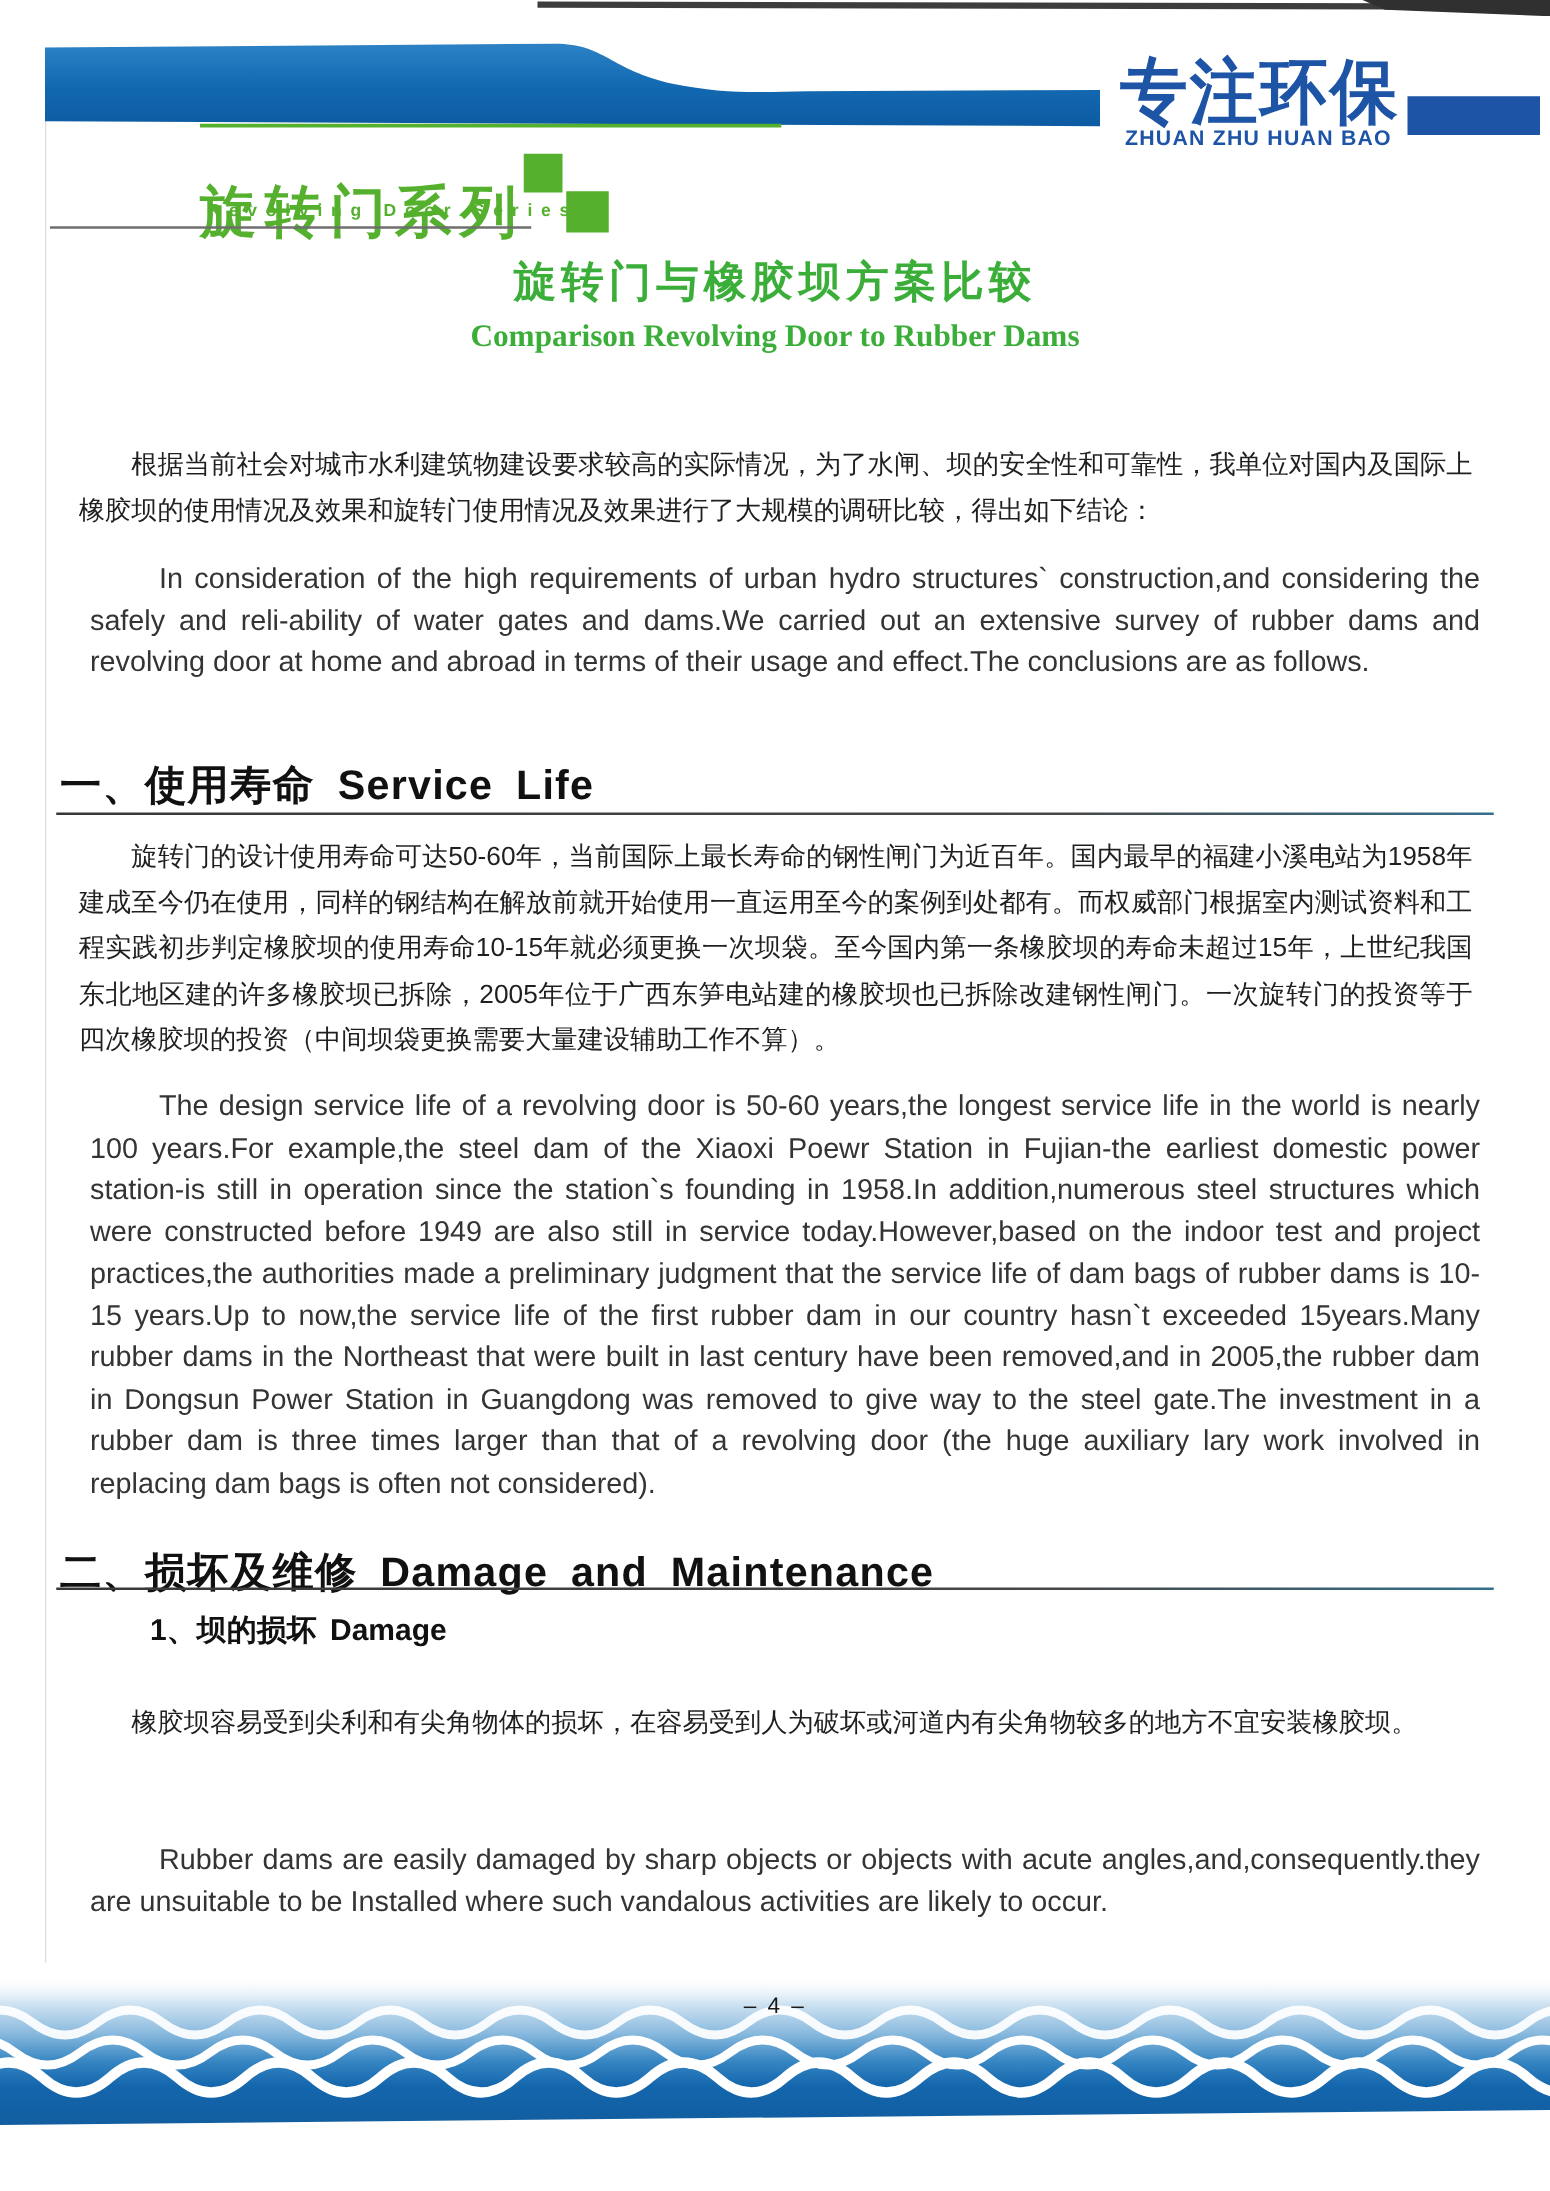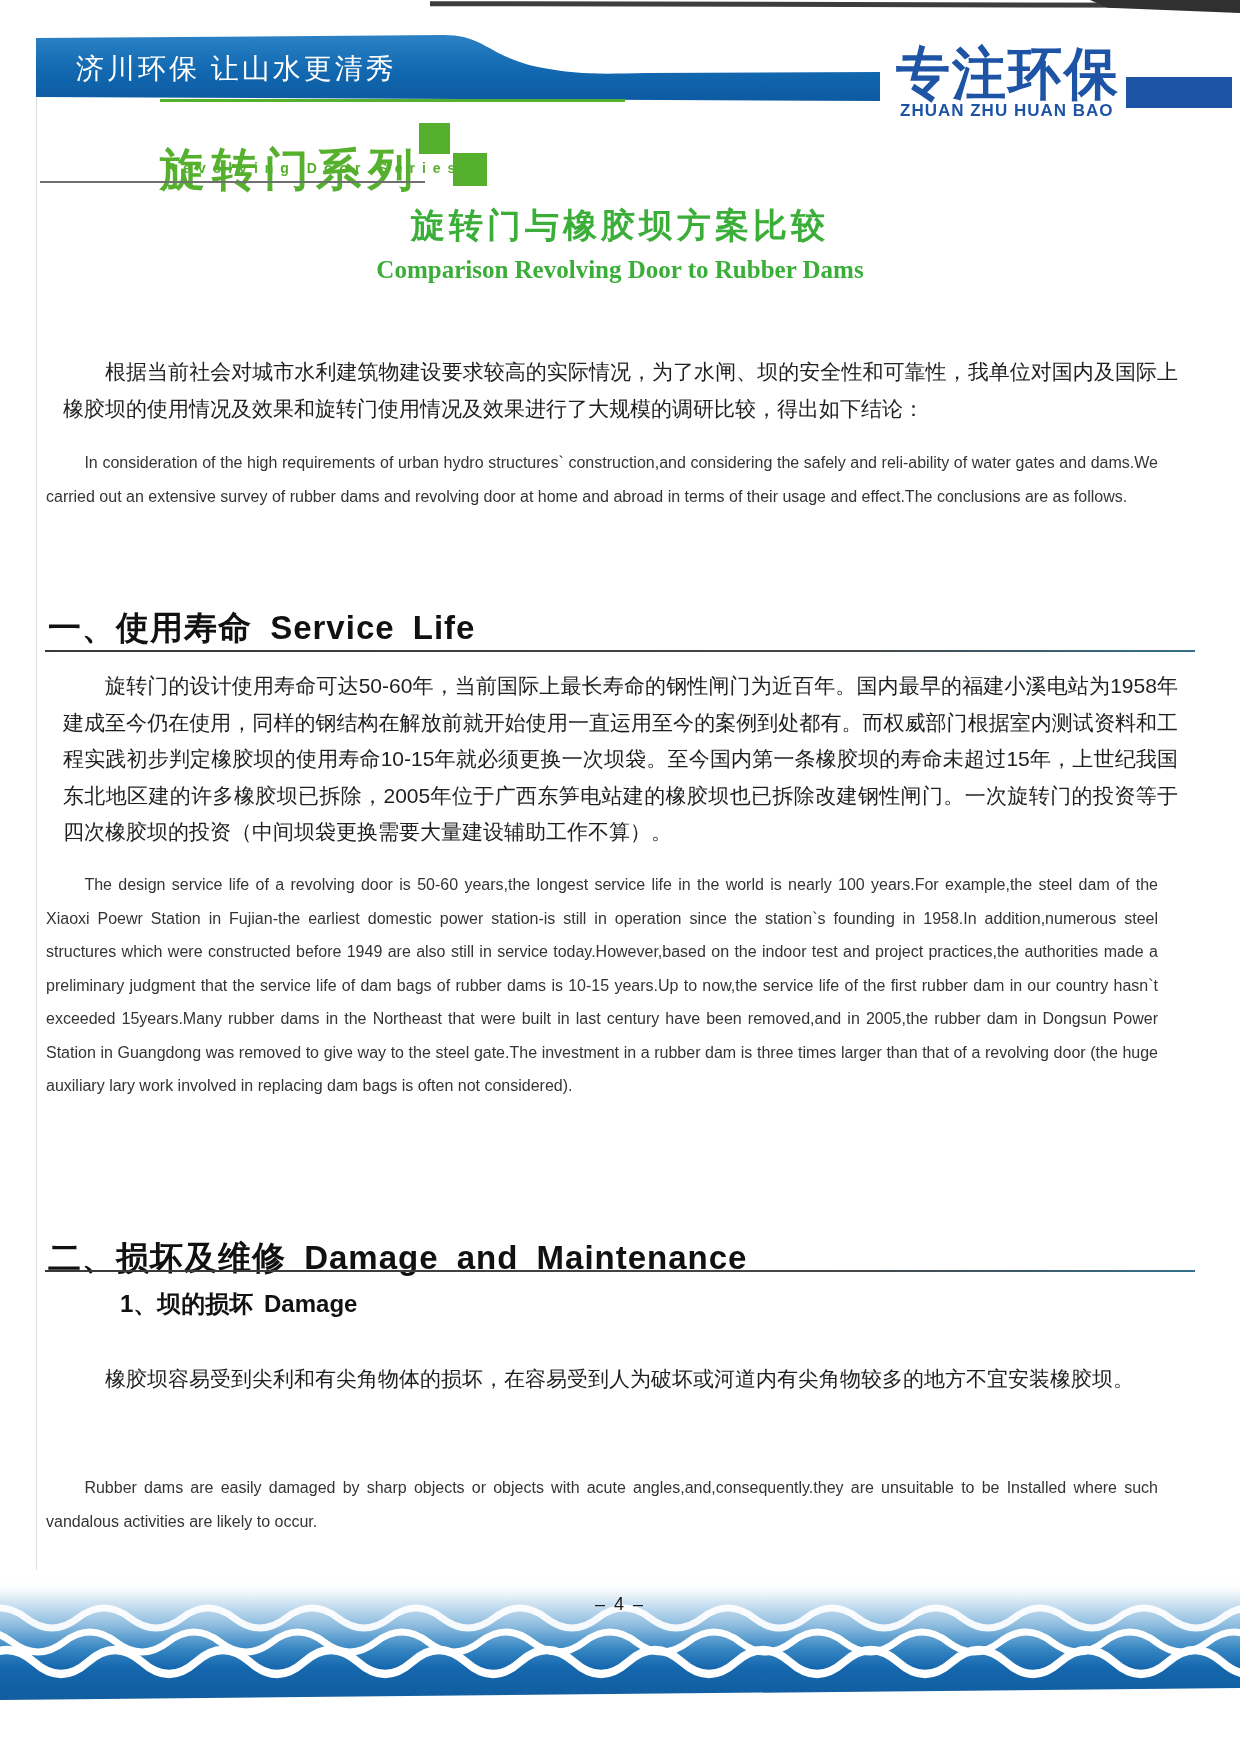--- a/index.html
+++ b/index.html
@@ -30,21 +30,21 @@
   .series-sq2{left:453px;top:153px;width:34px;height:33px;background:var(--green);}
 
   
   .doc-title{left:0;top:203px;width:100%;text-align:center;font-family:"Liberation Serif","DejaVu Serif",serif;
              font-weight:bold;font-size:34px;letter-spacing:4px;color:var(--title_green);}
   .doc-subtitle{left:0;top:256px;width:100%;text-align:center;font-family:"Liberation Serif","DejaVu Serif",serif;
              font-weight:bold;font-size:25px;color:var(--title_green);}
 
   
   .para-zh{left:63px;width:1115px;font-size:21px;line-height:37px;color:#1f1f1f;text-align:justify;text-indent:2em;}
-  .para-en{left:46px;width:1112px;font-size:16px;line-height:33.5px;color:#343434;text-align:justify;text-indent:2.4em;}
+  .para-en{left:72px;width:1112px;font-size:23px;line-height:33.5px;color:#343434;text-align:justify;text-indent:2.4em;}
   .intro-zh{top:353px;}
   .intro-en{top:446px;}
 
   .sec-heading{left:48px;font-size:33px;font-weight:bold;color:#111;word-spacing:8px;letter-spacing:1px;}
   .sec1-heading{top:606px;}
   .rule{left:45px;width:1150px;height:2px;background:linear-gradient(90deg,#383838,#474747 70%,#35708c);}
   .rule1{top:650px;}
   .sec1-zh{top:668px;line-height:36.5px;}
   .sec1-en{top:868px;}
 
@@ -71,21 +71,20 @@
   <svg class="abs banner-svg" viewBox="0 0 844 80" preserveAspectRatio="none">
     <defs>
       <linearGradient id="bannerGrad" x1="0" y1="0" x2="0" y2="1">
         <stop offset="0" stop-color="#2c82c4"></stop>
         <stop offset="0.55" stop-color="#1268b0"></stop>
         <stop offset="1" stop-color="#0d5ba2"></stop>
       </linearGradient>
     </defs>
     <path d="M0,8 L408,5 C448,5 452,26 502,37 C542,45 566,44 610,43 L844,42 L844,71 L0,67 Z" fill="url(#bannerGrad)"></path>
   </svg>
-  <div class="abs banner-slogan">济川环保  让山水更清秀</div>
 
   <div class="abs brand-title">专注环保</div>
   <div class="abs brand-sub">ZHUAN ZHU HUAN BAO</div>
   <div class="abs brand-bar"></div>
 
   <div class="abs series-topline"></div>
   <div class="abs series-title">旋转门系列</div>
   <div class="abs series-sub">Revolving Door Series</div>
   <div class="abs series-underline"></div>
   <div class="abs series-sq1"></div>

